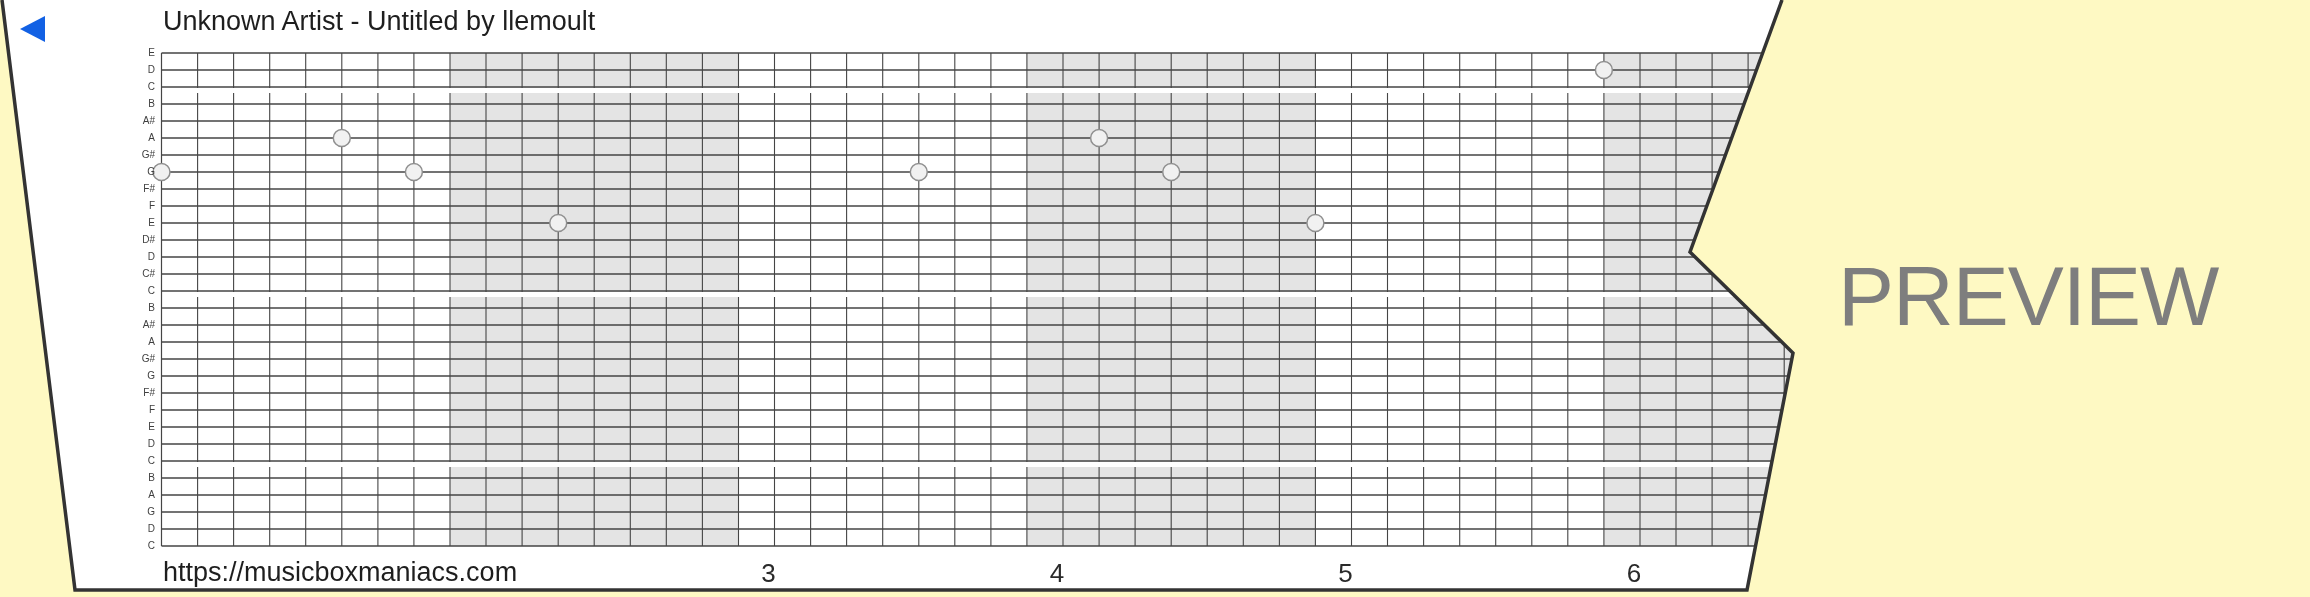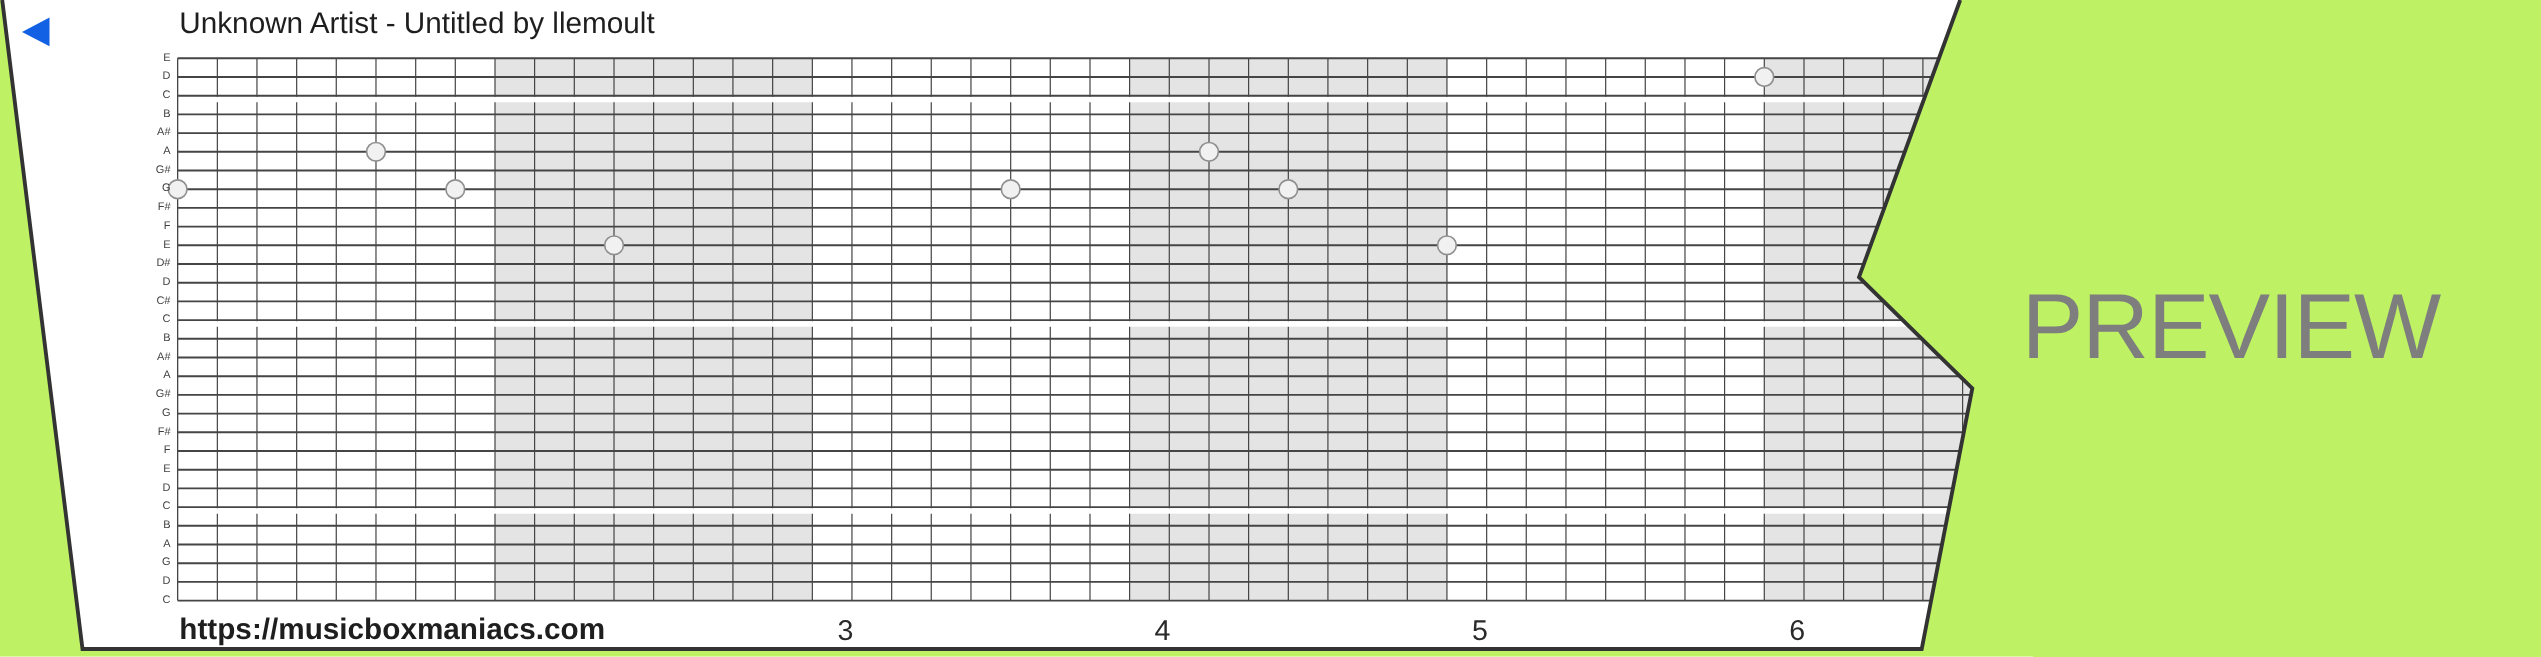--- a/index.html
+++ b/index.html
@@ -1,30 +1,30 @@
 <!DOCTYPE html>
 <html><head>
 <meta charset="utf-8">
 <style>
   html,body{margin:0;padding:0;background:#ffffff;}
   .stage{
-    position:relative;width:2310px;height:597px;background:#bef264;overflow:hidden;
+    position:relative;width:2310px;height:597px;background:#fef9c3;overflow:hidden;
     font-family:"Liberation Sans","DejaVu Sans",sans-serif;
   }
   .stage svg{position:absolute;left:0;top:0;}
   .play-btn{
     position:absolute;left:20px;top:16px;width:0;height:0;
     border-top:13px solid transparent;border-bottom:13px solid transparent;
     border-right:25px solid #1261e4;cursor:pointer;
   }
   .title{
     position:absolute;left:163px;top:6px;font-size:27px;color:#1e1e1e;white-space:nowrap;
   }
   .url{
-    position:absolute;left:163px;top:557px;font-size:27px;color:#1e1e1e;white-space:nowrap;font-weight:bold;
+    position:absolute;left:163px;top:557px;font-size:27px;color:#1e1e1e;white-space:nowrap;
   }
   .beat{
     position:absolute;top:558px;font-size:26px;color:#2a2a2a;transform:translateX(-50%);
   }
   .pitch{
     position:absolute;left:55px;width:100px;text-align:right;
     font-size:10px;line-height:1;color:#3f3f3f;
   }
   .preview-mark{
     position:absolute;left:1838px;top:248px;font-size:84px;font-weight:300;

